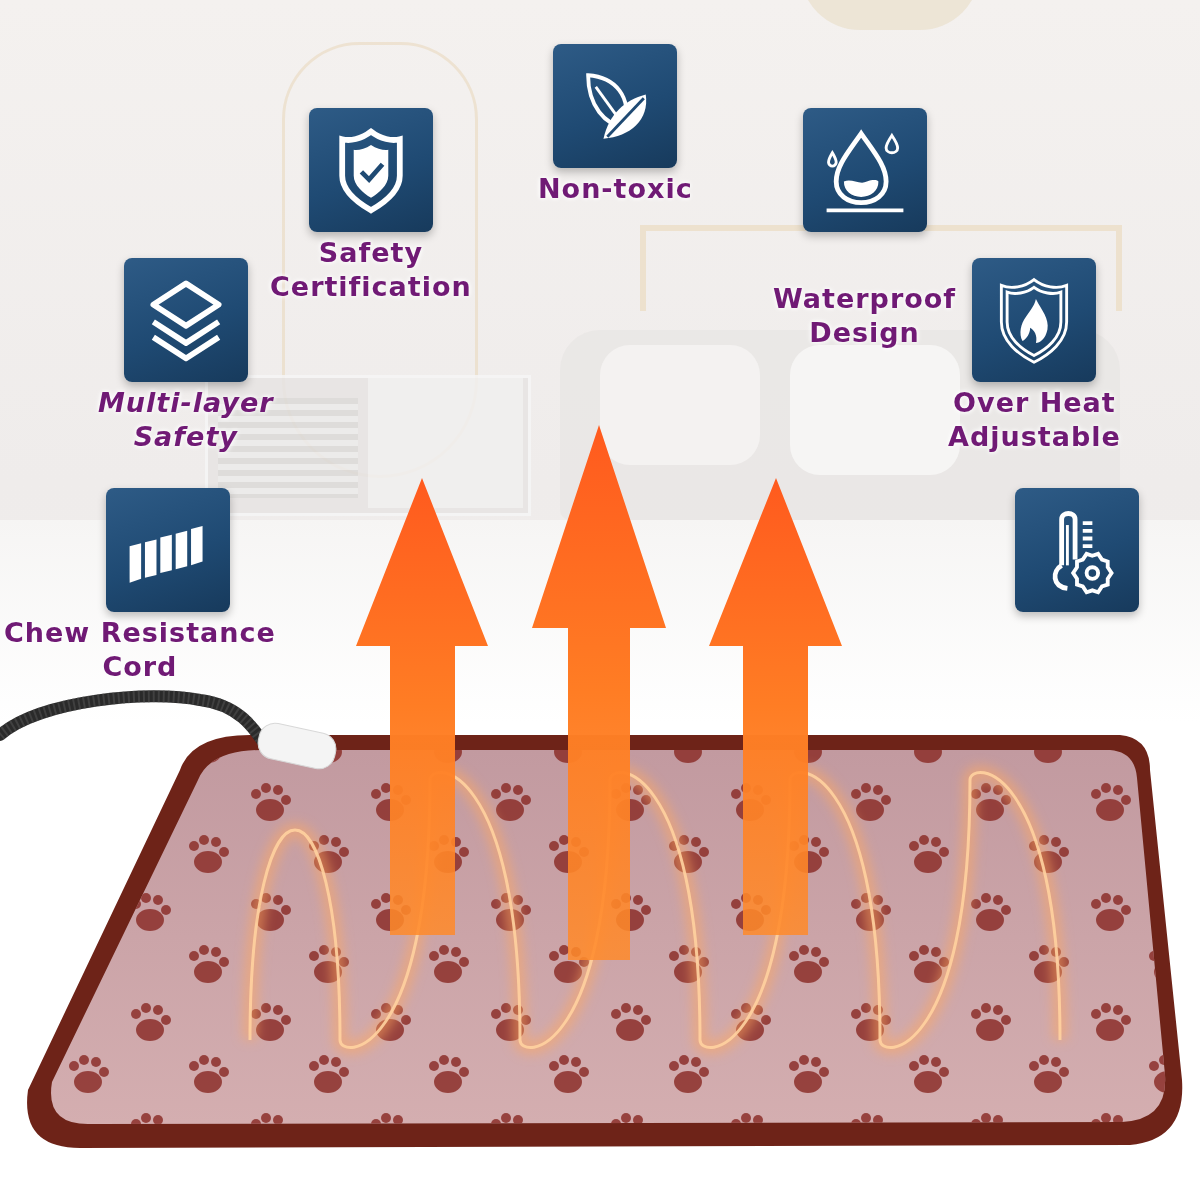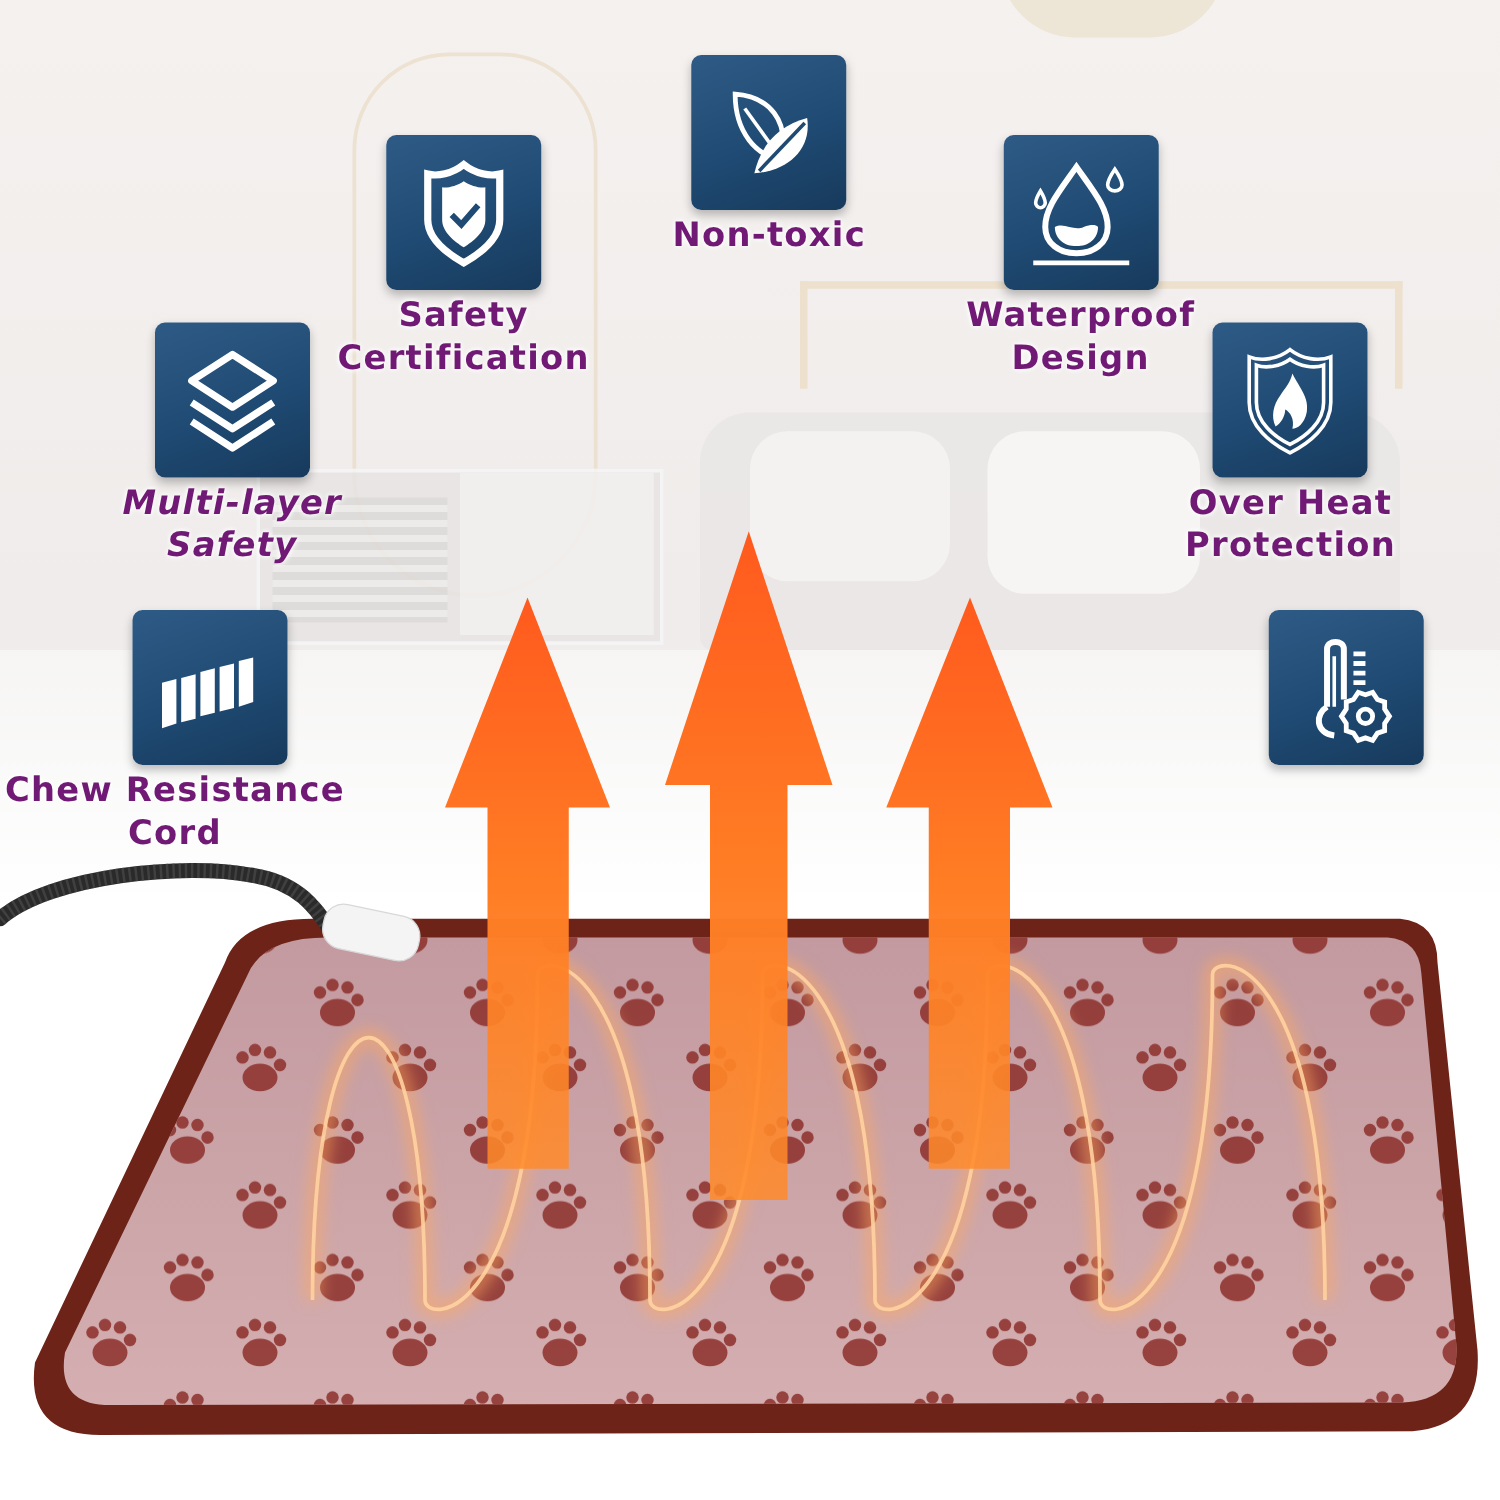--- a/index.html
+++ b/index.html
@@ -120,21 +120,21 @@
         <path d="M50,24 C56,28 64,30 68,29 L68,56 C68,66 58,74 50,79 C42,74 32,66 32,56 L32,29 C36,30 44,28 50,24 Z" fill="#fff"></path>
         <path d="M40,52 L48,60 L62,44" fill="none" stroke="#1f4a73" stroke-width="5"></path>
       </svg>
   </div>
   <div class="label">
     <div>Safety</div>
     <div>Certification</div>
   </div>
 </div>
 
-<div class="feature" style="left:773px;top:108px;">
+<div class="feature" style="left:773px;top:108px;gap:46px;">
   <div class="tile">
     <svg viewBox="0 0 100 100">
         <path d="M46,12 C60,32 72,46 72,62 C72,76 60,84 46,84 C32,84 20,76 20,62 C20,46 32,32 46,12 Z" fill="none" stroke="#fff" stroke-width="5"></path>
         <path d="M28,62 C36,58 44,66 52,62 C58,60 62,60 64,62 C64,72 56,78 46,78 C36,78 28,72 28,62 Z" fill="#fff"></path>
         <path d="M78,14 C82,20 84,24 84,27 C84,30 81,32 78,32 C75,32 72,30 72,27 C72,24 74,20 78,14 Z" fill="none" stroke="#fff" stroke-width="3"></path>
         <path d="M16,32 C19,37 20,40 20,42 C20,44 18,46 16,46 C14,46 12,44 12,42 C12,40 13,37 16,32 Z" fill="none" stroke="#fff" stroke-width="3"></path>
         <path d="M10,92 L90,92" stroke="#fff" stroke-width="4"></path>
       </svg>
   </div>
   <div class="label">
@@ -160,21 +160,21 @@
 <div class="feature" style="left:948px;top:258px;">
   <div class="tile">
     <svg viewBox="0 0 100 100">
         <path d="M50,8 C60,16 74,18 84,14 L84,52 C84,72 66,86 50,94 C34,86 16,72 16,52 L16,14 C26,18 40,16 50,8 Z" fill="none" stroke="#fff" stroke-width="3"></path>
         <path d="M50,16 C58,22 70,24 78,21 L78,52 C78,68 64,80 50,87 C36,80 22,68 22,52 L22,21 C30,24 42,22 50,16 Z" fill="none" stroke="#fff" stroke-width="3"></path>
         <path d="M52,28 C58,40 66,48 64,60 C62,70 56,74 52,74 C54,66 50,60 46,58 C46,64 42,70 38,72 C34,64 36,54 42,46 C46,40 50,36 52,28 Z" fill="#fff"></path>
       </svg>
   </div>
   <div class="label">
     <div>Over Heat</div>
-    <div>Protection</div>
+    <div>Adjustable</div>
   </div>
 </div>
 
 <div class="feature" style="left:8px;top:488px;justify-content:flex-end;">
   <div class="tile" style="margin-left:52px">
     <svg viewBox="0 0 100 100" fill="#fff">
         <path d="M10,46 L22,43 L22,80 L10,84 Z"></path>
         <path d="M26,42 L38,39 L38,76 L26,79 Z"></path>
         <path d="M42,37 L54,34 L54,71 L42,74 Z"></path>
         <path d="M58,33 L70,30 L70,67 L58,70 Z"></path>

